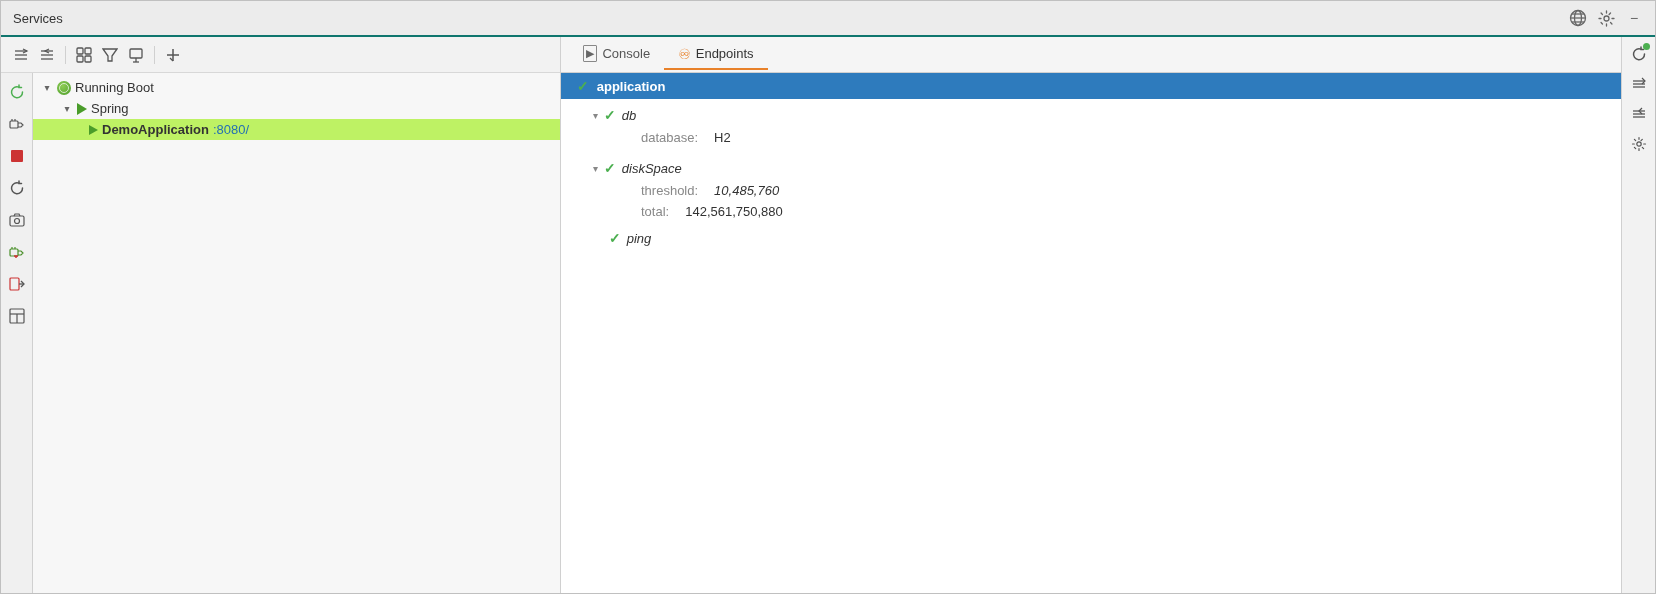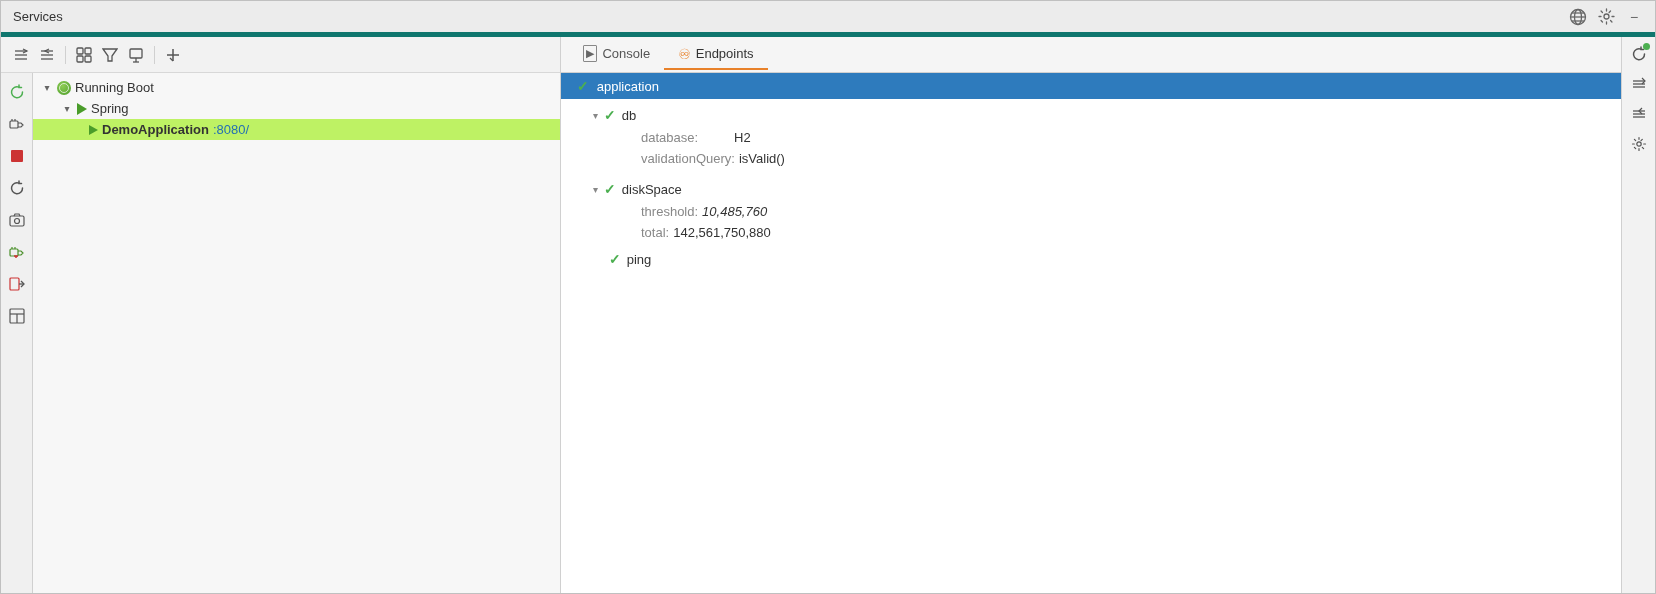--- a/index.html
+++ b/index.html
@@ -19,21 +19,21 @@
       display: flex;
       flex-direction: column;
       border: 1px solid #c0c0c0;
     }
 
     .title-bar {
       display: flex;
       align-items: center;
       justify-content: space-between;
       background: #ececec;
-      border-bottom: 5px solid #0f766e;
+      border-bottom: 2px solid #0f766e;
       padding: 6px 12px;
       height: 36px;
     }
 
     .title-bar-left {
       display: flex;
       align-items: center;
       gap: 8px;
     }
 
@@ -239,33 +239,34 @@
       align-items: center;
       padding: 4px 32px;
       gap: 6px;
       color: #333;
     }
 
     .health-row-indent2 {
       display: flex;
       align-items: flex-start;
       padding: 3px 80px;
-      gap: 4px;
+      gap: 16px;
       color: #888;
     }
 
     .check-icon {
       color: #4caf50;
       font-size: 14px;
       font-weight: bold;
     }
 
     .item-name {
       font-weight: 500;
       color: #333;
+      font-style: italic;
     }
 
     
     .far-right {
       width: 34px;
       min-width: 34px;
       background: #f2f2f2;
       border-left: 1px solid #d0d0d0;
       display: flex;
       flex-direction: column;
@@ -535,36 +536,32 @@
           <span style="color:#e8812a;font-size:14px;">♾</span>
           <span>Endpoints</span>
         </div>
       </div>
 
 
       <div class="health-content">
 
         <div class="health-row-selected">
           <span style="color:#4caf50;font-weight:bold;font-size:14px;">✓</span>
-          <span style="color:#fff;font-weight:400;">application</span>
+          <span style="color:#fff;font-weight:700;">application</span>
         </div>
 
         <div class="health-section">
           <div class="health-row">
             <span style="color:#888;font-size:10px;">▾</span>
             <span class="check-icon">✓</span>
             <span class="item-name">db</span>
           </div>
           <div class="health-row-indent2">
             <span>database:</span>
-            <span style="color:#333;margin-left:32px;">H2</span>
-          </div>
-          <div class="health-row-indent2">
-            <span>validationQuery:</span>
-            <span style="color:#333;">isValid()</span>
+            <span style="color:#333;">H2</span>
           </div>
         </div>
 
         <div class="health-section">
           <div class="health-row">
             <span style="color:#888;font-size:10px;">▾</span>
             <span class="check-icon">✓</span>
             <span class="item-name">diskSpace</span>
           </div>
           <div class="health-row-indent2">

